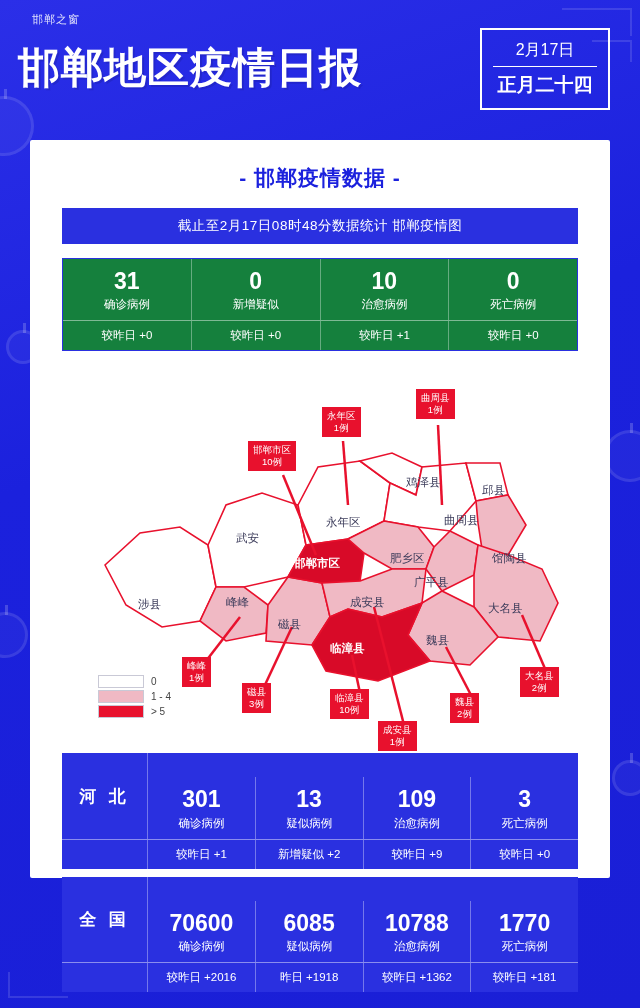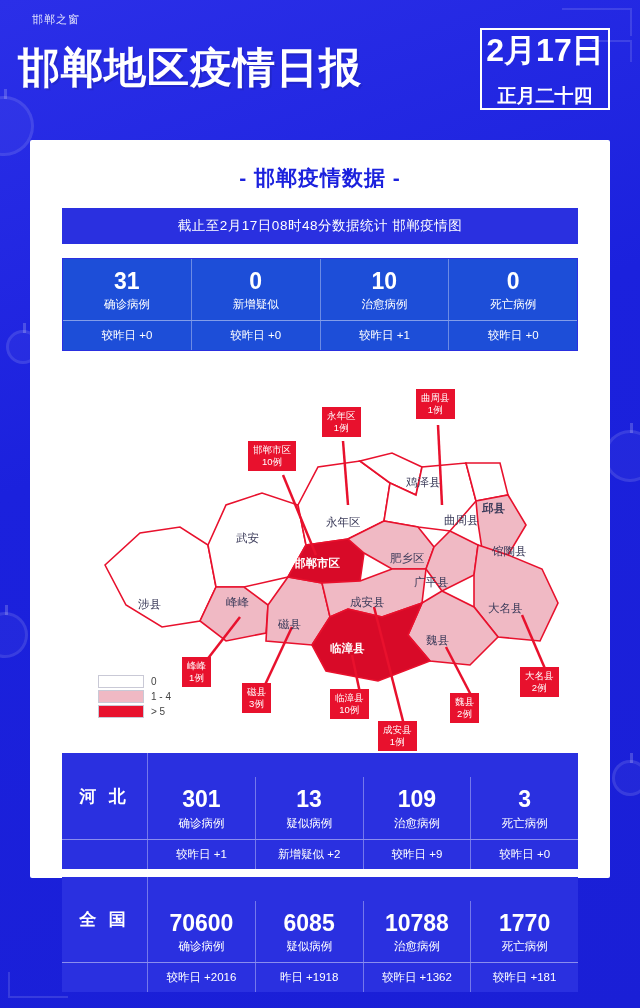--- a/index.html
+++ b/index.html
@@ -52,21 +52,21 @@
     white-space: nowrap;
   }
   .date-box {
     position: absolute; right: 12px; top: -8px;
     width: 130px; height: 82px;
     border: 2px solid #ffffff;
     display: flex; flex-direction: column;
     align-items: center; justify-content: center;
     color: #fff;
   }
-  .date-box .d1 { font-size: 32px; font-weight: bold; letter-spacing: 0px; }
+  .date-box .d1 { font-size: 16px; font-weight: normal; letter-spacing: 0px; }
   .date-box .sep { width: 104px; height: 1px; background: #fff; margin: 5px 0; }
   .date-box .d2 { font-size: 19px; font-weight: bold; }
 
   
   .card {
     position: absolute; left: 30px; top: 140px;
     width: 580px; height: 738px;
     background: #ffffff;
     border-radius: 2px;
   }
@@ -84,21 +84,21 @@
     font-size: 13.5px;
     display: flex; align-items: center; justify-content: center;
     letter-spacing: 0.5px;
     white-space: nowrap;
   }
 
   
   .stat-block {
     margin: 14px auto 0;
     width: 516px;
-    background: #1d4ed8;
+    background: #15803d;
     color: #fff;
     border: 1px solid #2a30e0;
   }
   .stat-row {
     display: flex;
   }
   .stat-cell {
     flex: 1;
     text-align: center;
     padding: 9px 0 8px;
@@ -266,23 +266,23 @@
         <line x1="408" y1="70" x2="412" y2="150" stroke="#e8112d" stroke-width="2.5"></line>
         <line x1="176" y1="306" x2="210" y2="262" stroke="#e8112d" stroke-width="2.5"></line>
         <line x1="234" y1="332" x2="262" y2="272" stroke="#e8112d" stroke-width="2.5"></line>
         <line x1="330" y1="338" x2="322" y2="300" stroke="#e8112d" stroke-width="2.5"></line>
         <line x1="374" y1="370" x2="344" y2="252" stroke="#e8112d" stroke-width="2.5"></line>
         <line x1="442" y1="342" x2="416" y2="292" stroke="#e8112d" stroke-width="2.5"></line>
         <line x1="516" y1="316" x2="492" y2="260" stroke="#e8112d" stroke-width="2.5"></line>
       </svg>
 
       <div class="cnt-label" style="left:376px;top:120px;">鸡泽县</div>
-      <div class="cnt-label" style="left:452px;top:146px;font-weight:bold;">邱县</div>
+      <div class="cnt-label" style="left:452px;top:128px;">邱县</div>
       <div class="cnt-label" style="left:414px;top:158px;">曲周县</div>
-      <div class="cnt-label" style="left:462px;top:189px;font-family:Liberation Serif, serif;">馆陶县</div>
+      <div class="cnt-label" style="left:462px;top:196px;font-family:Liberation Serif, serif;">馆陶县</div>
       <div class="cnt-label" style="left:296px;top:160px;">永年区</div>
       <div class="cnt-label" style="left:206px;top:176px;">武安</div>
       <div class="cnt-label" style="left:108px;top:218px;margin-top:24px;">涉县</div>
       <div class="cnt-label dark" style="left:264px;top:201px;">邯郸市区</div>
       <div class="cnt-label" style="left:360px;top:196px;">肥乡区</div>
       <div class="cnt-label" style="left:384px;top:220px;">广平县</div>
       <div class="cnt-label" style="left:458px;top:246px;">大名县</div>
       <div class="cnt-label" style="left:320px;top:240px;">成安县</div>
       <div class="cnt-label" style="left:196px;top:240px;">峰峰</div>
       <div class="cnt-label" style="left:248px;top:262px;">磁县</div>

